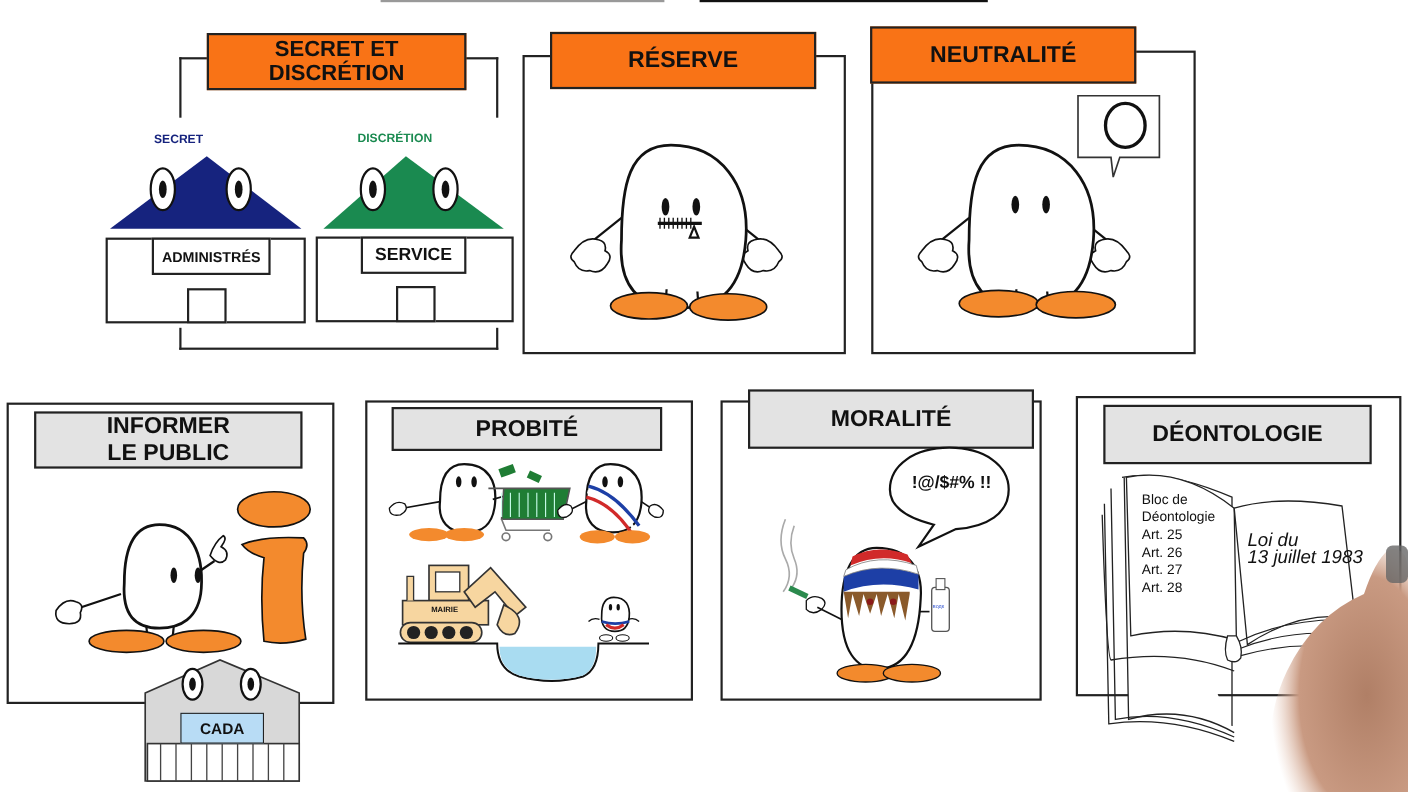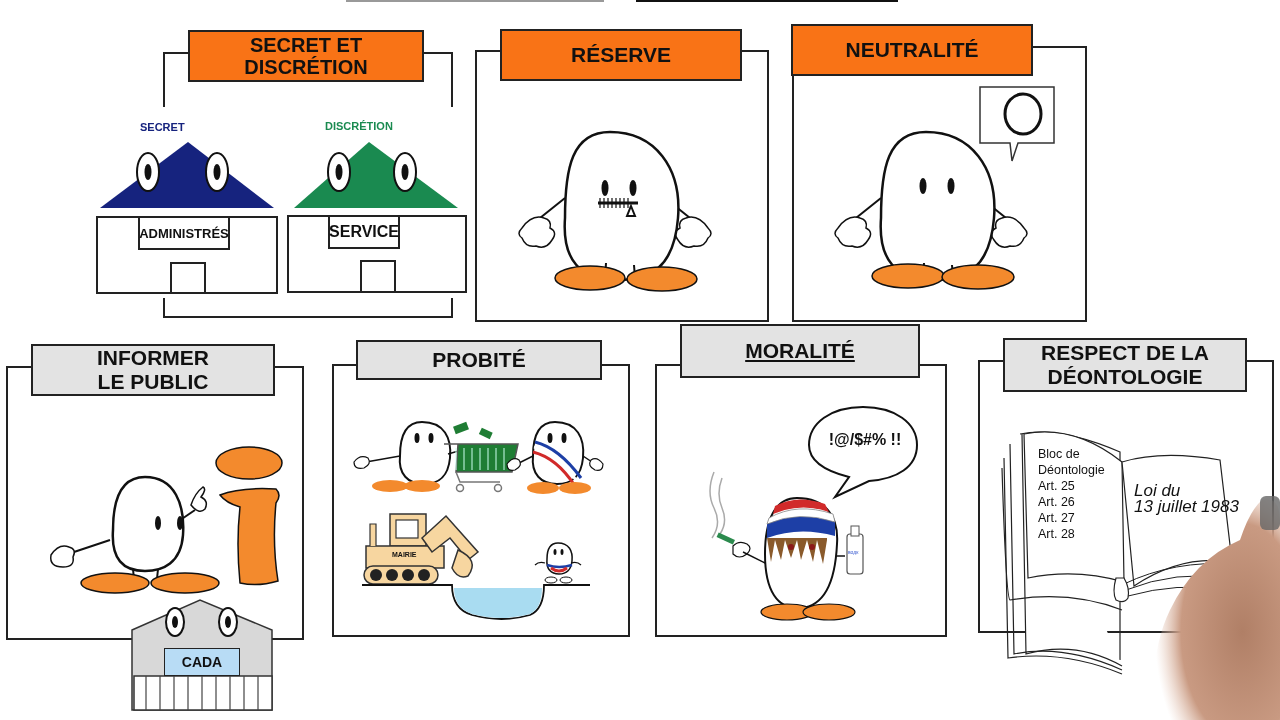--- a/index.html
+++ b/index.html
@@ -1,21 +1,21 @@
 <!DOCTYPE html>
 <html><head>
 <meta charset="utf-8">
 <style>
   html, body { margin:0; padding:0; }
   body { width:1280px; height:720px; background:#ffffff; position:relative; overflow:hidden; font-family:"Liberation Sans", sans-serif; }
   .abs { position:absolute; }
   .panel { position:absolute; border:2px solid #222; background:#fff; box-sizing:border-box; }
   .title { position:absolute; border:2px solid #222; box-sizing:border-box; display:flex; align-items:center; justify-content:center; text-align:center; font-weight:bold; color:#111; line-height:1.12; }
   .title.tan { background:#f97316; }
-  .title.grey { background:#e3e3e3; }
+  .title.grey { background:#e3e3e3;margin-top:30px; }
   .bracket { position:absolute; border:2px solid #222; box-sizing:border-box; }
   .label { position:absolute; font-weight:bold; font-size:11px; text-align:left; }
   .house-body { position:absolute; border:2px solid #222; background:#fff; box-sizing:border-box; }
   .house-sign { position:absolute; border:2px solid #222; background:#fff; box-sizing:border-box; display:flex; align-items:center; justify-content:center; font-weight:bold; color:#111; }
   .door { position:absolute; border:2px solid #222; background:#fff; box-sizing:border-box; }
   svg { position:absolute; overflow:visible; }
   .txt { position:absolute; color:#111; }
 </style>
 </head>
 <body>
@@ -33,33 +33,33 @@
 
   <div class="label" style="left:140px;top:121px;width:80px;color:#16237e;">SECRET</div>
   <svg style="left:100px;top:142px;" width="175" height="68">
     <polygon points="0,66 88,0 174,66" fill="#16237e"></polygon>
     <ellipse cx="48" cy="30" rx="11" ry="19" fill="#fff" stroke="#111" stroke-width="2"></ellipse>
     <ellipse cx="48" cy="30" rx="3.5" ry="8" fill="#111"></ellipse>
     <ellipse cx="117" cy="30" rx="11" ry="19" fill="#fff" stroke="#111" stroke-width="2"></ellipse>
     <ellipse cx="117" cy="30" rx="3.5" ry="8" fill="#111"></ellipse>
   </svg>
   <div class="house-body" style="left:96px;top:216px;width:182px;height:78px;"></div>
-  <div class="house-sign" style="left:138px;top:216px;width:92px;height:34px;font-size:13px;">ADMINISTRÉS</div>
+  <div class="house-sign" style="left:138px;top:216px;width:108px;height:34px;font-size:13px;">ADMINISTRÉS</div>
   <div class="door" style="left:170px;top:262px;width:36px;height:32px;"></div>
 
   <div class="label" style="left:325px;top:120px;width:90px;color:#1a8a50;">DISCRÉTION</div>
   <svg style="left:294px;top:142px;" width="165" height="68">
     <polygon points="0,66 75,0 164,66" fill="#1a8a50"></polygon>
     <ellipse cx="45" cy="30" rx="11" ry="19" fill="#fff" stroke="#111" stroke-width="2"></ellipse>
     <ellipse cx="45" cy="30" rx="3.5" ry="8" fill="#111"></ellipse>
     <ellipse cx="111" cy="30" rx="11" ry="19" fill="#fff" stroke="#111" stroke-width="2"></ellipse>
     <ellipse cx="111" cy="30" rx="3.5" ry="8" fill="#111"></ellipse>
   </svg>
   <div class="house-body" style="left:287px;top:215px;width:180px;height:78px;"></div>
-  <div class="house-sign" style="left:328px;top:215px;width:72px;height:34px;font-size:16px;">SERVICE</div>
+  <div class="house-sign" style="left:328px;top:215px;width:96px;height:34px;font-size:16px;">SERVICE</div>
   <div class="door" style="left:360px;top:260px;width:36px;height:33px;"></div>
 </div>
 
 <div class="panel" style="left:475px;top:50px;width:294px;height:272px;"></div>
 <div class="title tan" style="left:500px;top:29px;width:242px;height:52px;font-size:21px;">RÉSERVE</div>
 <svg style="left:510px;top:128px;" width="215" height="168">
   <line x1="55" y1="70" x2="30" y2="90" stroke="#111" stroke-width="2"></line>
   <line x1="155" y1="70" x2="180" y2="90" stroke="#111" stroke-width="2"></line>
   <path d="M12,100 q10,-14 22,-10 q8,2 6,10 q8,4 2,12 q-6,10 -16,6 q-10,2 -14,-8 q-6,-4 0,-10z" fill="#fff" stroke="#111" stroke-width="1.5"></path>
   <path d="M198,100 q-10,-14 -22,-10 q-8,2 -6,10 q-8,4 -2,12 q6,10 16,6 q10,2 14,-8 q6,-4 0,-10z" fill="#fff" stroke="#111" stroke-width="1.5"></path>
@@ -184,21 +184,21 @@
   <path d="M14,24 q12,4 25,0" stroke="#1d3fa6" stroke-width="2.5" fill="none"></path>
   <path d="M18,27 q8,6 16,0" stroke="#d12a2a" stroke-width="3" fill="none"></path>
   <ellipse cx="22" cy="11" rx="1.5" ry="3" fill="#111"></ellipse>
   <ellipse cx="29" cy="11" rx="1.5" ry="3" fill="#111"></ellipse>
   <path d="M2,24 q4,-4 10,-2 M48,24 q-4,-4 -10,-2" stroke="#111" stroke-width="1.2" fill="none"></path>
   <ellipse cx="18" cy="39" rx="6" ry="3" fill="#fff" stroke="#111" stroke-width="1"></ellipse>
   <ellipse cx="33" cy="39" rx="6" ry="3" fill="#fff" stroke="#111" stroke-width="1"></ellipse>
 </svg>
 
 <div class="panel" style="left:655px;top:364px;width:292px;height:273px;"></div>
-<div class="title grey" style="left:680px;top:324px;width:240px;height:54px;font-size:21px;text-decoration:underline;">MORALITÉ</div>
+<div class="title grey" style="left:680px;top:324px;width:260px;height:54px;font-size:21px;">MORALITÉ</div>
 <svg style="left:805px;top:405px;" width="116" height="96">
   <path d="M58,2 C90,2 112,18 112,40 C112,62 92,74 64,76 L30,92 L44,72 C20,66 4,56 4,40 C4,18 26,2 58,2Z" fill="#fff" stroke="#111" stroke-width="2"></path>
 </svg>
 <div class="txt" style="left:825px;top:431px;width:80px;text-align:center;font-size:16px;font-weight:bold;">!@/$#% !!</div>
 <svg style="left:708px;top:470px;" width="20" height="70">
   <path d="M6,2 q-8,20 0,36 q8,16 -2,30 M14,8 q-6,16 0,30 q6,14 -2,26" stroke="#aaa" stroke-width="1.5" fill="none"></path>
 </svg>
 <svg style="left:715px;top:494px;" width="160" height="130">
   <rect x="2" y="42" width="18" height="5" fill="#2b8a4d" transform="rotate(25 11 44)"></rect>
   <path d="M18,52 q6,-6 14,-2 q6,4 0,10 q-8,6 -14,0z" fill="#fff" stroke="#111" stroke-width="1.2"></path>
@@ -213,21 +213,20 @@
   <circle cx="97" cy="53" r="3" fill="#8b1a1a"></circle>
   <rect x="132" y="40" width="16" height="40" rx="3" fill="#fff" stroke="#555" stroke-width="1.2"></rect>
   <rect x="136" y="32" width="8" height="10" fill="#fff" stroke="#555" stroke-width="1"></rect>
   <ellipse cx="72" cy="118" rx="26" ry="8" fill="#f38a2d" stroke="#111" stroke-width="1.2"></ellipse>
   <ellipse cx="114" cy="118" rx="26" ry="8" fill="#f38a2d" stroke="#111" stroke-width="1.2"></ellipse>
 </svg>
 <div class="txt" style="left:848px;top:549px;font-size:5px;color:#3a5bd1;">водк</div>
 
 <div class="panel" style="left:978px;top:360px;width:296px;height:273px;"></div>
 <div class="title grey" style="left:1003px;top:338px;width:244px;height:54px;font-size:21px;flex-direction:column;">
-  <span>RESPECT DE LA</span>
   <span>DÉONTOLOGIE</span>
 </div>
 <svg style="left:1000px;top:428px;" width="240" height="172">
   <path d="M20,6 q40,-8 100,18 v208" fill="none" stroke="#222" stroke-width="1.2"></path>
   <path d="M22,6 l4,220 q50,-14 96,12" fill="#fff" stroke="#222" stroke-width="1.2"></path>
   <path d="M10,16 l4,210 q50,-10 108,16 M4,30 l4,200 q56,-8 114,16" fill="none" stroke="#222" stroke-width="1.2"></path>
   <path d="M2,40 q4,130 8,132 q60,-10 112,10" fill="none" stroke="#222" stroke-width="1.2"></path>
   <path d="M24,6 q50,-10 98,28 l2,120 q-48,-14 -96,-4z" fill="#fff" stroke="#222" stroke-width="1.2"></path>
   <path d="M122,34 q40,-12 98,-2 l12,102 q-50,-8 -98,24z" fill="#fff" stroke="#222" stroke-width="1.2"></path>
   <path d="M124,156 q50,-24 110,-20 M126,162 q50,-20 104,-12 M128,168 q50,-14 96,-6" fill="none" stroke="#222" stroke-width="1"></path>

